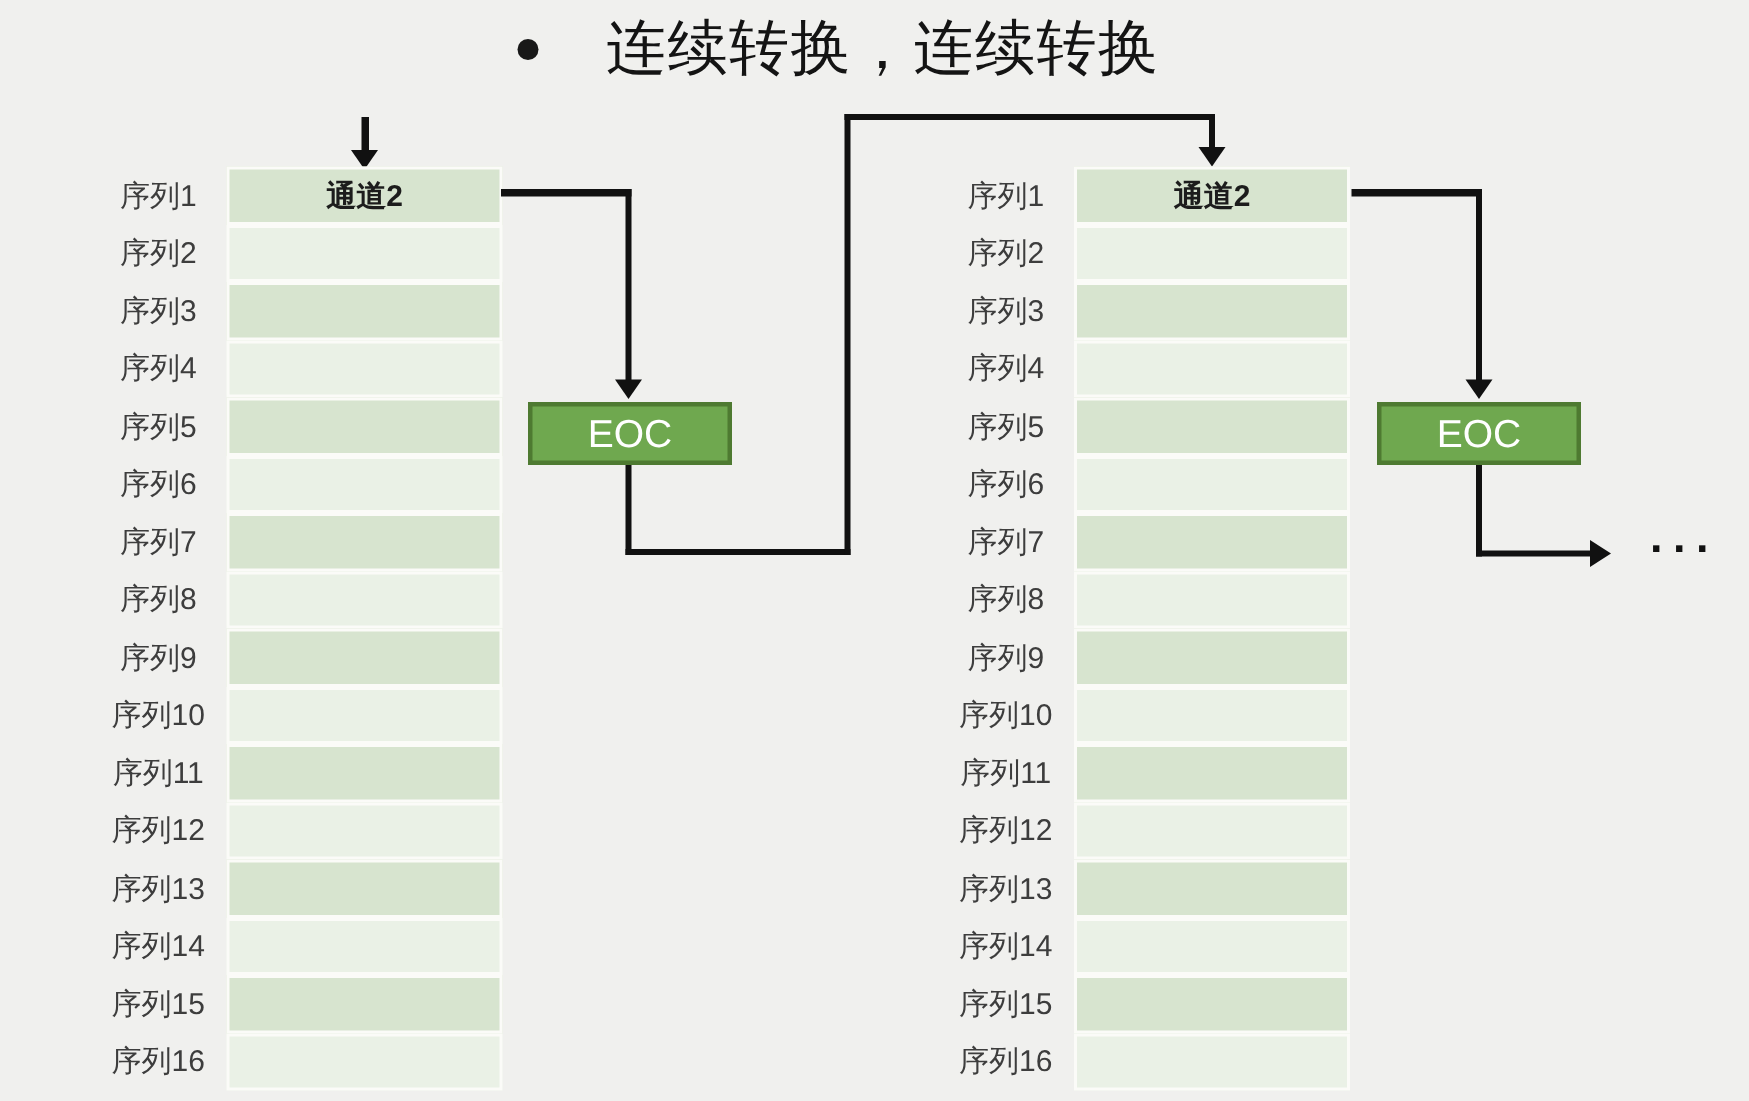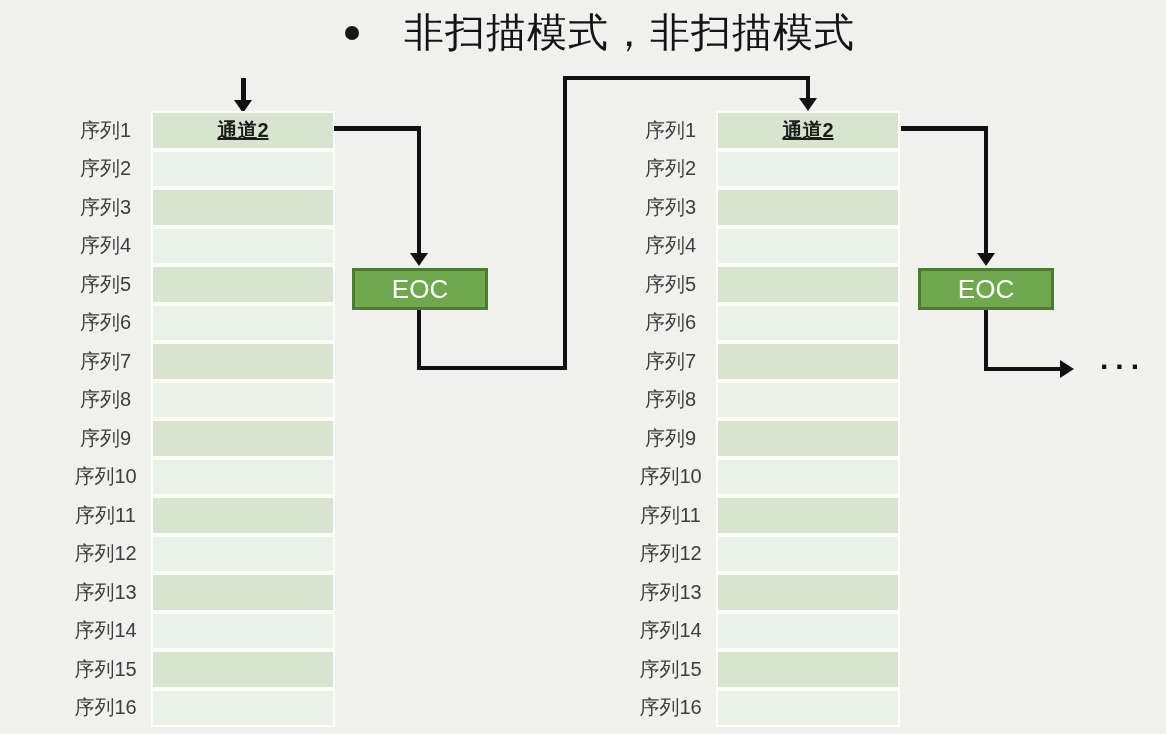--- a/index.html
+++ b/index.html
@@ -42,34 +42,34 @@
   .trow{display:flex;height:38.5px;}
   .rlabel{
     width:91px;display:flex;align-items:center;justify-content:center;
     font-size:20px;color:var(--label-ink);
   }
   .rcell{
     width:184px;height:38.5px;border:2px solid var(--cell-border);
     display:flex;align-items:center;justify-content:center;
     font-size:20px;font-weight:bold;color:#1c1c1c;
   }
-  .rcell.dark{background:var(--row-dark);text-decoration:underline;}
+  .rcell.dark{background:var(--row-dark);}
   .rcell.light{background:var(--row-light);}
   .table-left{left:60px;}
   .table-right{left:625px;}
   
   .ellipsis{position:absolute;left:1100px;top:341px;font-size:30px;font-weight:bold;letter-spacing:7px;color:#111;line-height:36px;}
 </style>
 </head>
 <body>
 
 <div class="canvas">
 
   <div class="bullet-dot"></div>
-  <div class="slide-title">非扫描模式，非扫描模式</div>
+  <div class="slide-title">连续转换，连续转换</div>
 
   <div class="line" style="left:241px;top:78px;width:5px;height:26px;"></div>
   <div class="arrow down" style="left:234px;top:100px;"></div>
 
   <div class="seq-table table-left">
       <div class="trow">
         <div class="rlabel">序列1</div>
         <div class="rcell dark">通道2</div>
       </div>
       <div class="trow">

